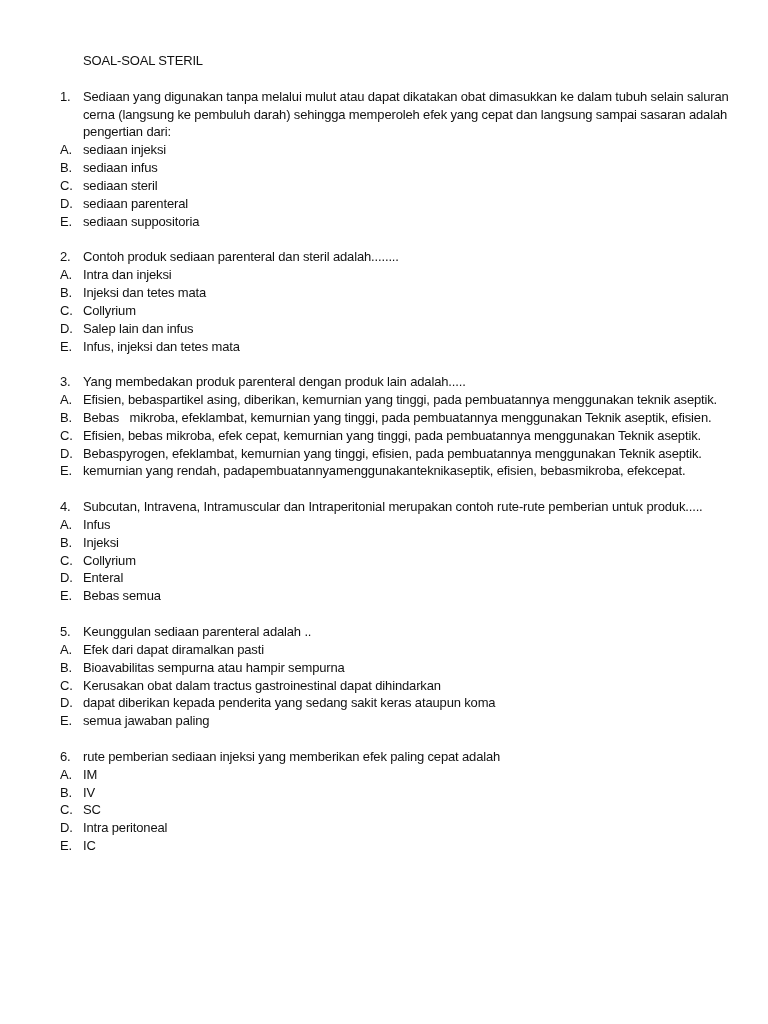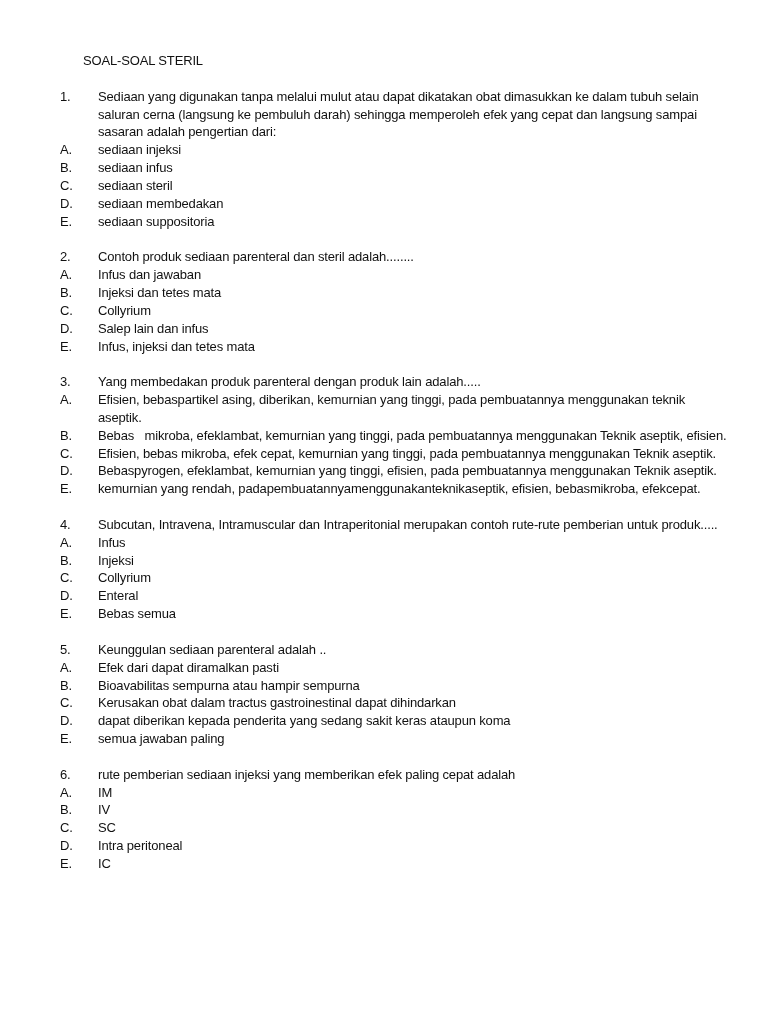--- a/index.html
+++ b/index.html
@@ -45,21 +45,20 @@
     .row {
       display: flex;
       align-items: flex-start;
     }
     .marker {
       flex: 0 0 23px;
       width: 23px;
     }
     .text {
       flex: 1 1 auto;
-      margin-left: 15px;
     }
     .q-stem .text { width: 650px; }
     .options .row .text { width: 650px; }
   </style>
 </head>
 <body>
 
 <div class="page">
   <div class="content">
 
@@ -78,38 +77,38 @@
         <div class="row">
             <span class="marker">B.</span>
             <span class="text">sediaan infus</span>
           </div>
         <div class="row">
             <span class="marker">C.</span>
             <span class="text">sediaan steril</span>
           </div>
         <div class="row">
             <span class="marker">D.</span>
-            <span class="text">sediaan membedakan</span>
+            <span class="text">sediaan parenteral</span>
           </div>
         <div class="row">
             <span class="marker">E.</span>
             <span class="text">sediaan suppositoria</span>
           </div>
       </div>
     </div>
 
     <div class="question">
       <div class="row q-stem">
         <span class="marker">2.</span>
         <span class="text">Contoh produk sediaan parenteral dan steril adalah........</span>
       </div>
       <div class="options">
         <div class="row">
             <span class="marker">A.</span>
-            <span class="text">Infus dan jawaban</span>
+            <span class="text">Intra dan injeksi</span>
           </div>
         <div class="row">
             <span class="marker">B.</span>
             <span class="text">Injeksi dan tetes mata</span>
           </div>
         <div class="row">
             <span class="marker">C.</span>
             <span class="text">Collyrium</span>
           </div>
         <div class="row">

